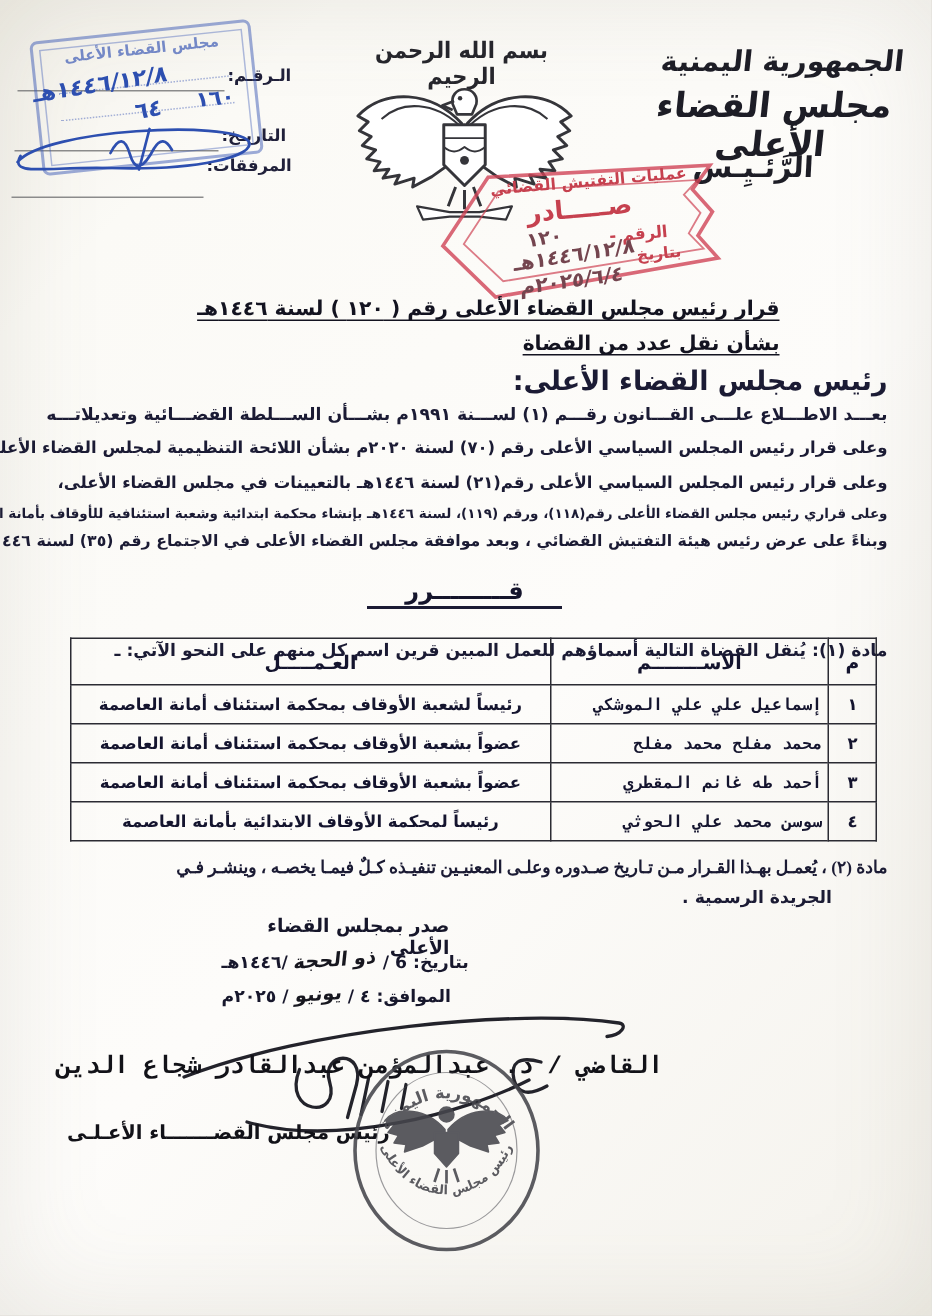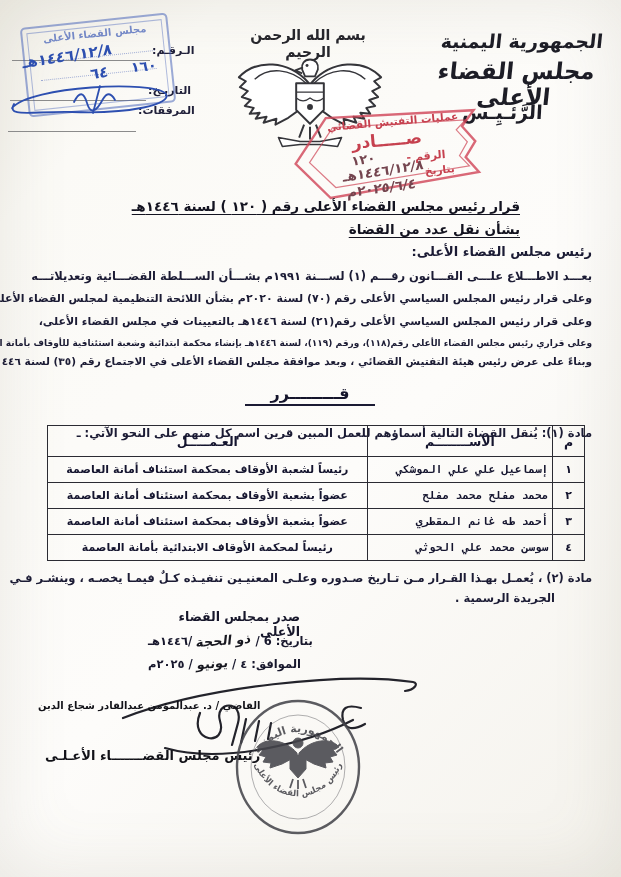--- a/index.html
+++ b/index.html
@@ -103,21 +103,21 @@
     <div class="rtext" style="right:40px;top:51px;font-size:11px;">الرقم -</div>
     <div class="redhand" style="right:110px;top:48px;font-size:13px;transform:rotate(-4deg);">١٢٠</div>
     <div class="rtext" style="right:32px;top:66px;font-size:10.5px;">بتاريخ</div>
     <div class="redhand" style="right:62px;top:60px;font-size:13.5px;letter-spacing:2px;transform:rotate(-4deg) skewX(-8deg);">١٤٤٦/١٢/٨هـ</div>
     <div class="redhand" style="right:72px;top:77px;font-size:13.5px;letter-spacing:2px;transform:rotate(-3deg) skewX(-8deg);">٢٠٢٥/٦/٤م</div>
   </div>
 
   <div class="title-line" style="top:198px;">قرار رئيس مجلس القضاء الأعلى رقم ( ١٢٠ ) لسنة ١٤٤٦هـ</div>
   <div class="title-line" style="top:221px;">بشأن نقل عدد من القضاة</div>
 
-  <div class="pre-line" style="top:244px;font-size:13px;">رئيس مجلس القضاء الأعلى:</div>
+  <div class="pre-line" style="top:244px;font-size:18px;">رئيس مجلس القضاء الأعلى:</div>
   <div class="pre-line" style="top:269px;font-size:11.5px;text-align:center;">بعـــد الاطـــلاع علـــى القـــانون رقـــم (١) لســـنة ١٩٩١م بشـــأن الســـلطة القضـــائية وتعديلاتـــه</div>
   <div class="pre-line" style="top:292px;font-size:11px;">وعلى قرار رئيس المجلس السياسي الأعلى رقم (٧٠) لسنة ٢٠٢٠م بشأن اللائحة التنظيمية لمجلس القضاء الأعلى،</div>
   <div class="pre-line" style="top:315px;font-size:11px;">وعلى قرار رئيس المجلس السياسي الأعلى رقم(٢١) لسنة ١٤٤٦هـ بالتعيينات في مجلس القضاء الأعلى،</div>
   <div class="pre-line" style="top:338px;font-size:9px;letter-spacing:-.1px;">وعلى قراري رئيس مجلس القضاء الأعلى رقم(١١٨)، ورقم (١١٩)، لسنة ١٤٤٦هـ بإنشاء محكمة ابتدائية وشعبة استئنافية للأوقاف بأمانة العاصمة،</div>
   <div class="pre-line" style="top:355px;font-size:10.5px;">وبناءً على عرض رئيس هيئة التفتيش القضائي ، وبعد موافقة مجلس القضاء الأعلى في الاجتماع رقم (٣٥) لسنة ١٤٤٦هـ</div>
 
   <div class="abs b" style="left:245px;top:384px;width:130px;text-align:center;font-size:16px;color:#15152c;border-bottom:2px solid #1b1b34;padding-bottom:1px;">قـــــــــرر</div>
 
   <div class="pre-line" style="top:406px;font-size:11.5px;margin-top:20px;">مادة (١): يُنقل القضاة التالية أسماؤهم للعمل المبين قرين اسم كل منهم على النحو الآتي: ـ</div>
 
@@ -149,21 +149,21 @@
       <td class="c-job">عضواً بشعبة الأوقاف بمحكمة استئناف أمانة العاصمة</td>
     </tr>
     <tr>
       <td class="c-num">٤</td>
       <td class="c-name">سوسن محمد علي الحوثي</td>
       <td class="c-job">رئيساً لمحكمة الأوقاف الابتدائية بأمانة العاصمة</td>
     </tr>
   </tbody>
     </table>
 
-  <div class="pre-line" style="top:571px;font-size:11.5px;">مادة (٢) ، يُعمـل بهـذا القـرار مـن تـاريخ صـدوره وعلـى المعنيـين تنفيـذه كـلٌ فيمـا يخصـه ، وينشـر فـي</div>
+  <div class="pre-line" style="top:571px;font-size:11.5px;font-family:Liberation Serif, serif;">مادة (٢) ، يُعمـل بهـذا القـرار مـن تـاريخ صـدوره وعلـى المعنيـين تنفيـذه كـلٌ فيمـا يخصـه ، وينشـر فـي</div>
   <div class="pre-line" style="top:591px;right:66px;font-size:11.5px;">الجريدة الرسمية .</div>
 
   <div class="abs b" style="left:158px;top:609px;width:142px;text-align:right;font-size:12.5px;color:#16162a;">صدر بمجلس القضاء الأعلى</div>
   <div class="dateline" style="top:633px;">
     <span>بتاريخ: 6 /</span>
     <span class="handwrit">ذو الحجة</span>
     <span>/١٤٤٦هـ</span>
   </div>
   <div class="dateline" style="top:656px;">
     <span>الموافق: ٤ /</span>
@@ -172,21 +172,21 @@
   </div>
 
   <svg class="abs" style="left:105px;top:668px;" width="330" height="100" viewBox="0 0 330 100">
     <g fill="none" stroke="#23232b" stroke-width="2.2" stroke-linecap="round">
       <path d="M18 50 C100 18 240 4 308 14 c6 1 2 8 -8 9"></path>
       <path d="M95 45 c-12 30 28 34 20 8 c-6 -20 24 -22 18 2 l-6 22 M141 51 l-5 24 M154 53 l-4 20 M166 55 l-3 16"></path>
       <path d="M60 80 C120 97 205 74 248 52"></path>
       <path d="M256 40 q-22 -6 -18 12 q4 14 22 4"></path>
     </g>
   </svg>
-  <div class="abs b" style="left:38px;top:700px;font-size:10px;color:#121218;white-space:nowrap;">القاضي / د. عبدالمؤمن عبدالقادر شجاع الدين</div>
+  <div class="abs b" style="left:38px;top:700px;font-size:16px;color:#121218;white-space:nowrap;font-family:Liberation Mono, monospace;">القاضي / د. عبدالمؤمن عبدالقادر شجاع الدين</div>
   <div class="abs b" style="left:45px;top:748px;font-size:13px;color:#121218;white-space:nowrap;">رئيس مجلس القضـــــــاء الأعـلـى</div>
 
   <svg class="abs" style="left:233px;top:697px;opacity:.88;" width="130" height="140" viewBox="0 0 130 140">
     <defs>
       <path id="sealtop" d="M16 80 A 50 56 0 0 1 114 80"></path>
       <path id="sealbot" d="M20 64 A 48 54 0 0 0 110 64"></path>
     </defs>
     <ellipse cx="65" cy="70" rx="61" ry="66" fill="none" stroke="#46464c" stroke-width="2.4"></ellipse>
     <ellipse cx="65" cy="70" rx="47" ry="52" fill="none" stroke="#46464c" stroke-width=".8" opacity=".6"></ellipse>
     <text font-family="DejaVu Sans, sans-serif" font-size="11" font-weight="bold" fill="#46464c">

